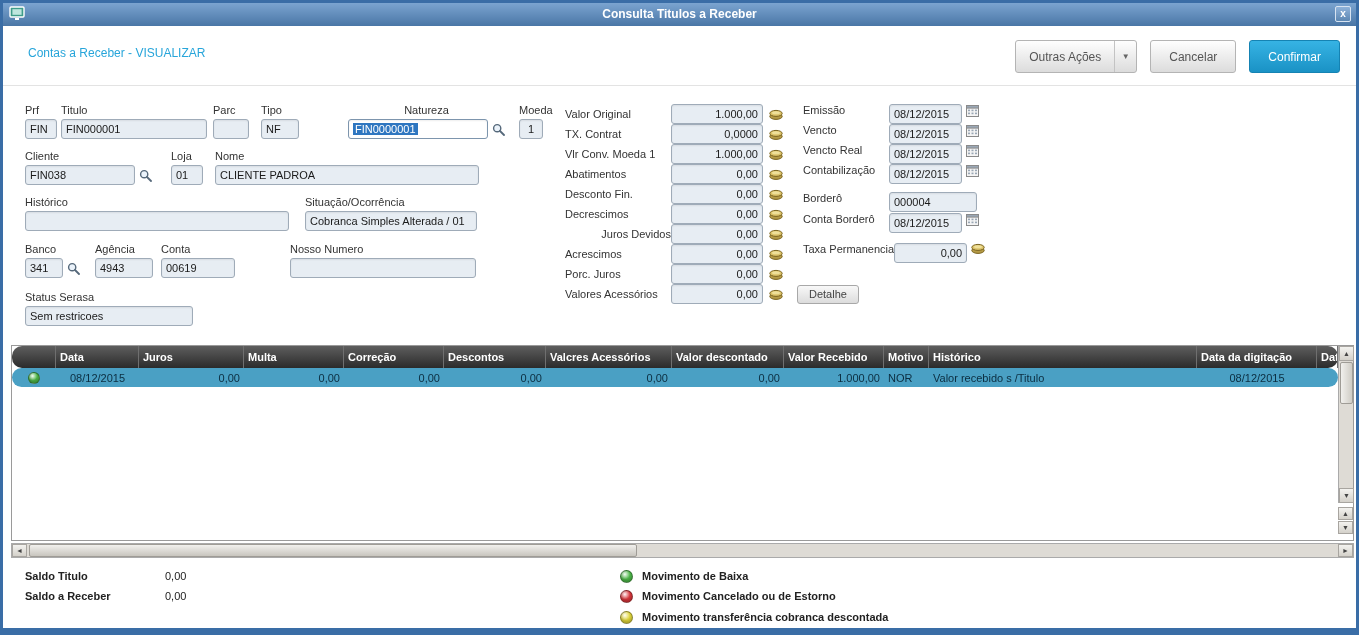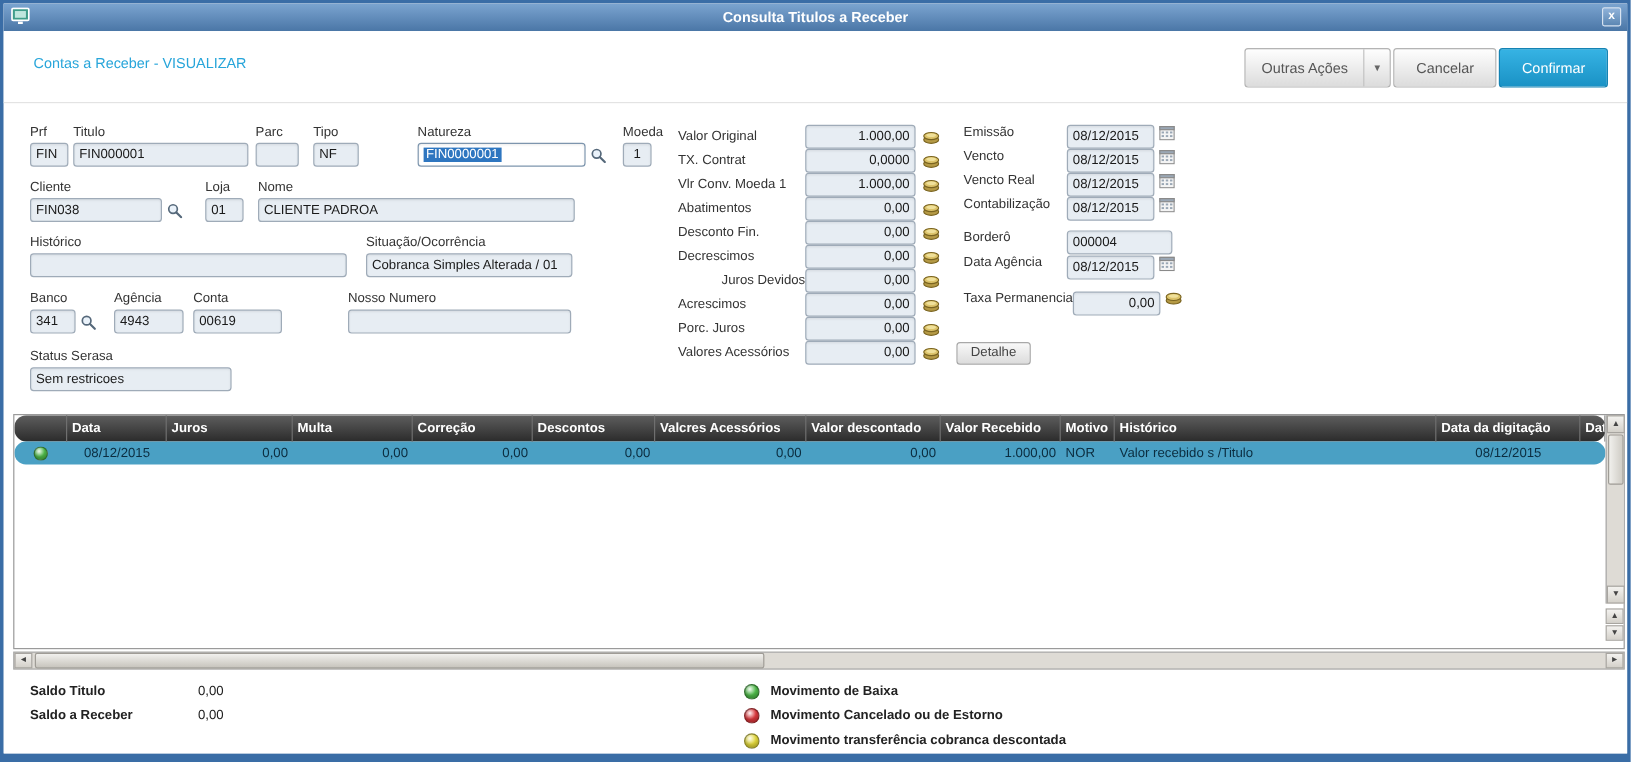--- a/index.html
+++ b/index.html
@@ -19,21 +19,21 @@
                background:linear-gradient(#8fb2d9,#5c87b3); border:1px solid #d7e3f1;
                border-radius:2px; color:#fff; font-size:10px; line-height:13px;
                text-align:center; cursor:pointer; font-weight:bold; }
 
   .main { position:relative; height:602px; background:#fff; }
 
   
   .header-strip { position:absolute; top:0; left:0; right:0; height:60px;
                   background:#fff; border-bottom:1px solid #e3e3e3; }
   .page-title { position:absolute; left:25px; top:20px; font-size:12px; color:#27a5da; white-space:nowrap; }
-  .hdr-buttons { position:absolute; right:16px; top:14px; display:flex; gap:2px;justify-content:space-between; }
+  .hdr-buttons { position:absolute; right:16px; top:14px; display:flex; gap:13px;justify-content:space-between; }
   .btn { height:33px; border:1px solid #b4b4b4; border-radius:3px;
          background:linear-gradient(#fefefe,#dcdcdc); color:#555; font-size:12px;
          padding:0 18px; display:flex; align-items:center; cursor:pointer; white-space:nowrap; }
   .btn-split { padding:0; }
   .btn-split .txt { padding:0 13px; }
   .btn-split .arrow { width:22px; align-self:stretch; border-left:1px solid #c3c3c3;
                       display:flex; align-items:center; justify-content:center;
                       color:#666; font-size:8px; }
   .btn-primary { background:linear-gradient(#36b3e4,#1a92c5); border-color:#1583b3; color:#fff; }
 
@@ -154,21 +154,21 @@
       <div class="fbox" style="width:146px;">FIN000001</div>
     </div>
     <div class="fg" style="left:210px; top:78px;">
       <span class="flabel">Parc</span>
       <div class="fbox" style="width:36px;"></div>
     </div>
     <div class="fg" style="left:258px; top:78px;">
       <span class="flabel">Tipo</span>
       <div class="fbox" style="width:38px;">NF</div>
     </div>
-    <div class="fg" style="left:345px; top:78px;">
+    <div class="fg" style="left:345px; top:78px;text-align:center;">
       <span class="flabel">Natureza</span>
       <div class="fwrap">
         <div class="fbox focus" style="width:140px;">
             <span class="seltext">FIN0000001</span>
           </div>
         <span class="icon">
           <svg width="13" height="13" viewBox="0 0 13 13">
               <circle cx="5.2" cy="5.2" r="3.6" fill="#eaf2fa" stroke="#55687a" stroke-width="1.4"></circle>
               <line x1="8" y1="8" x2="12" y2="12" stroke="#55687a" stroke-width="1.8" stroke-linecap="round"></line>
             </svg>
@@ -422,21 +422,21 @@
               <rect x="9" y="8.6" width="2" height="1.6"></rect>
             </g>
           </svg>
         </span>
     </div>
     <div class="drow" style="top:166px;">
       <span class="dlabel">Borderô</span>
       <div class="fbox dbox wide">000004</div>
     </div>
     <div class="drow" style="top:187px;">
-      <span class="dlabel">Data Agência</span>
+      <span class="dlabel">Conta Borderô</span>
       <div class="fbox dbox">08/12/2015</div>
       <span class="icon">
           <svg width="13" height="13" viewBox="0 0 13 13">
             <rect x="0.5" y="1.5" width="12" height="11" fill="#f4f4f4" stroke="#8a8a8a"></rect>
             <rect x="0.5" y="1.5" width="12" height="2.6" fill="#9aa7b5" stroke="#8a8a8a"></rect>
             <g fill="#9aa7b5">
               <rect x="2" y="5.6" width="2" height="1.6"></rect>
               <rect x="5.5" y="5.6" width="2" height="1.6"></rect>
               <rect x="9" y="5.6" width="2" height="1.6"></rect>
               <rect x="2" y="8.6" width="2" height="1.6"></rect>

